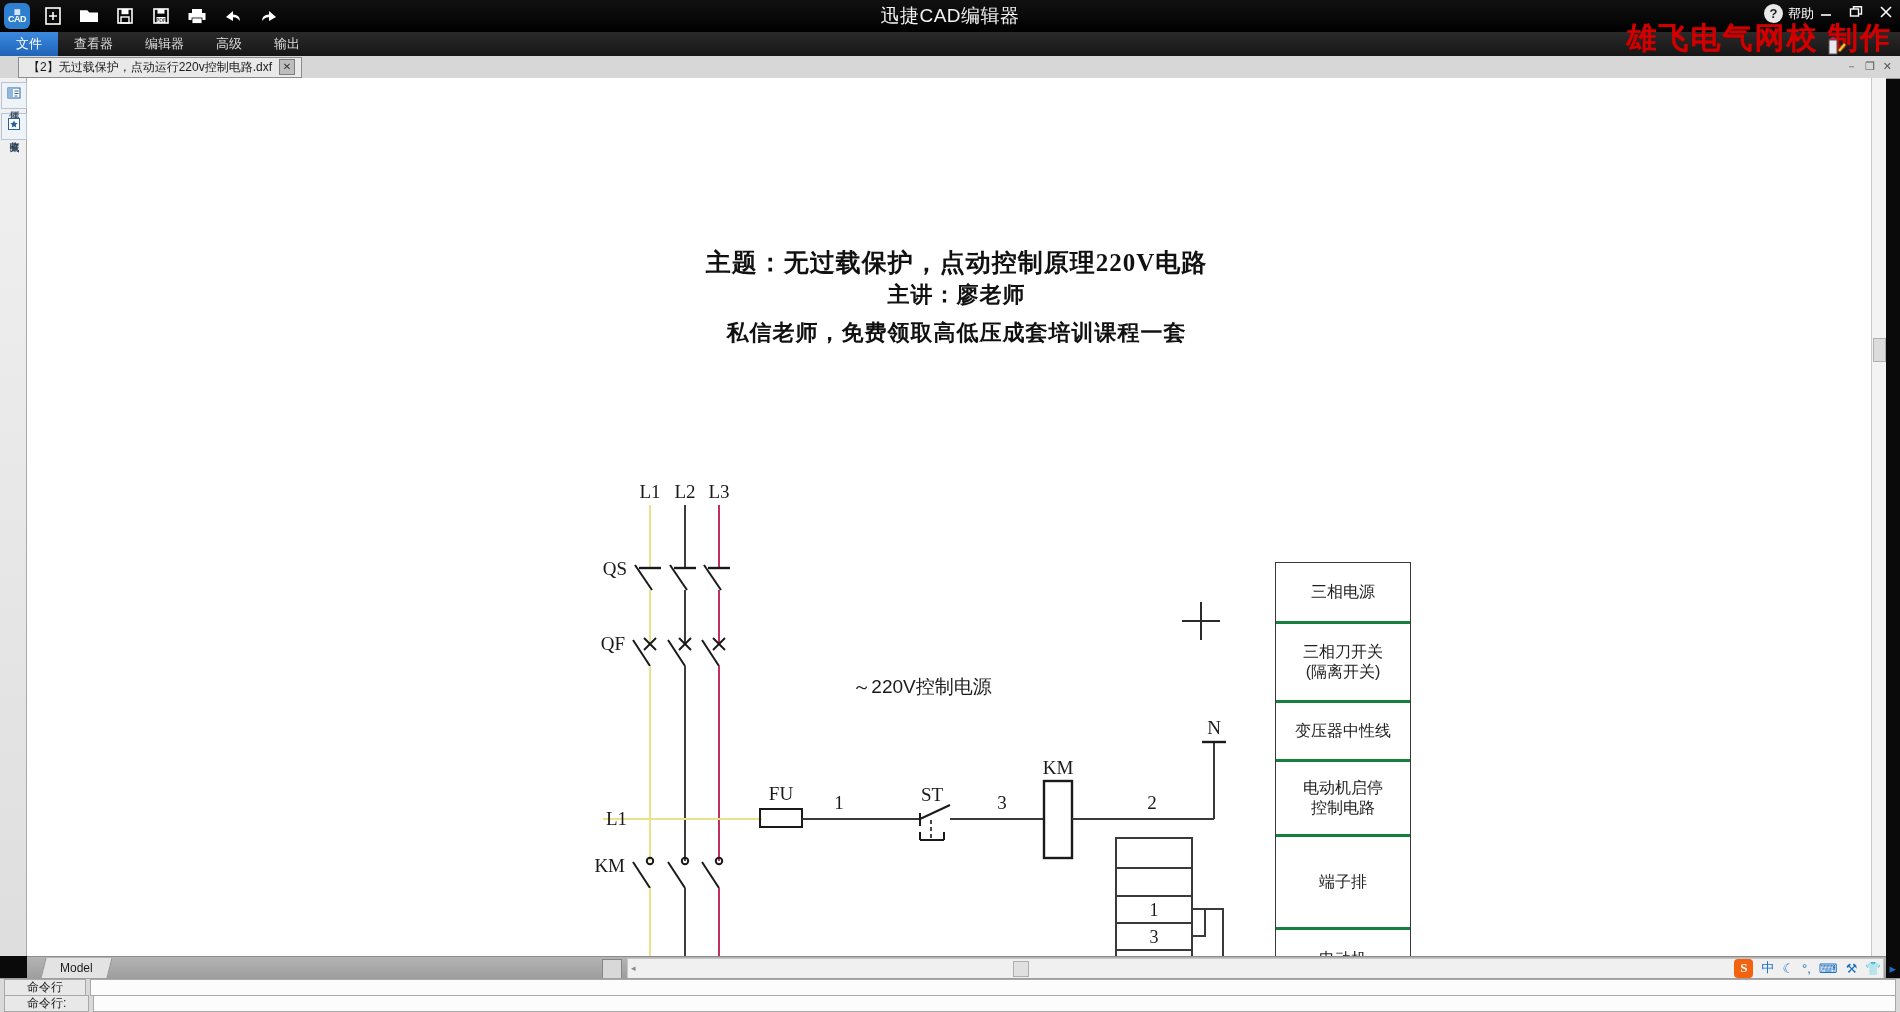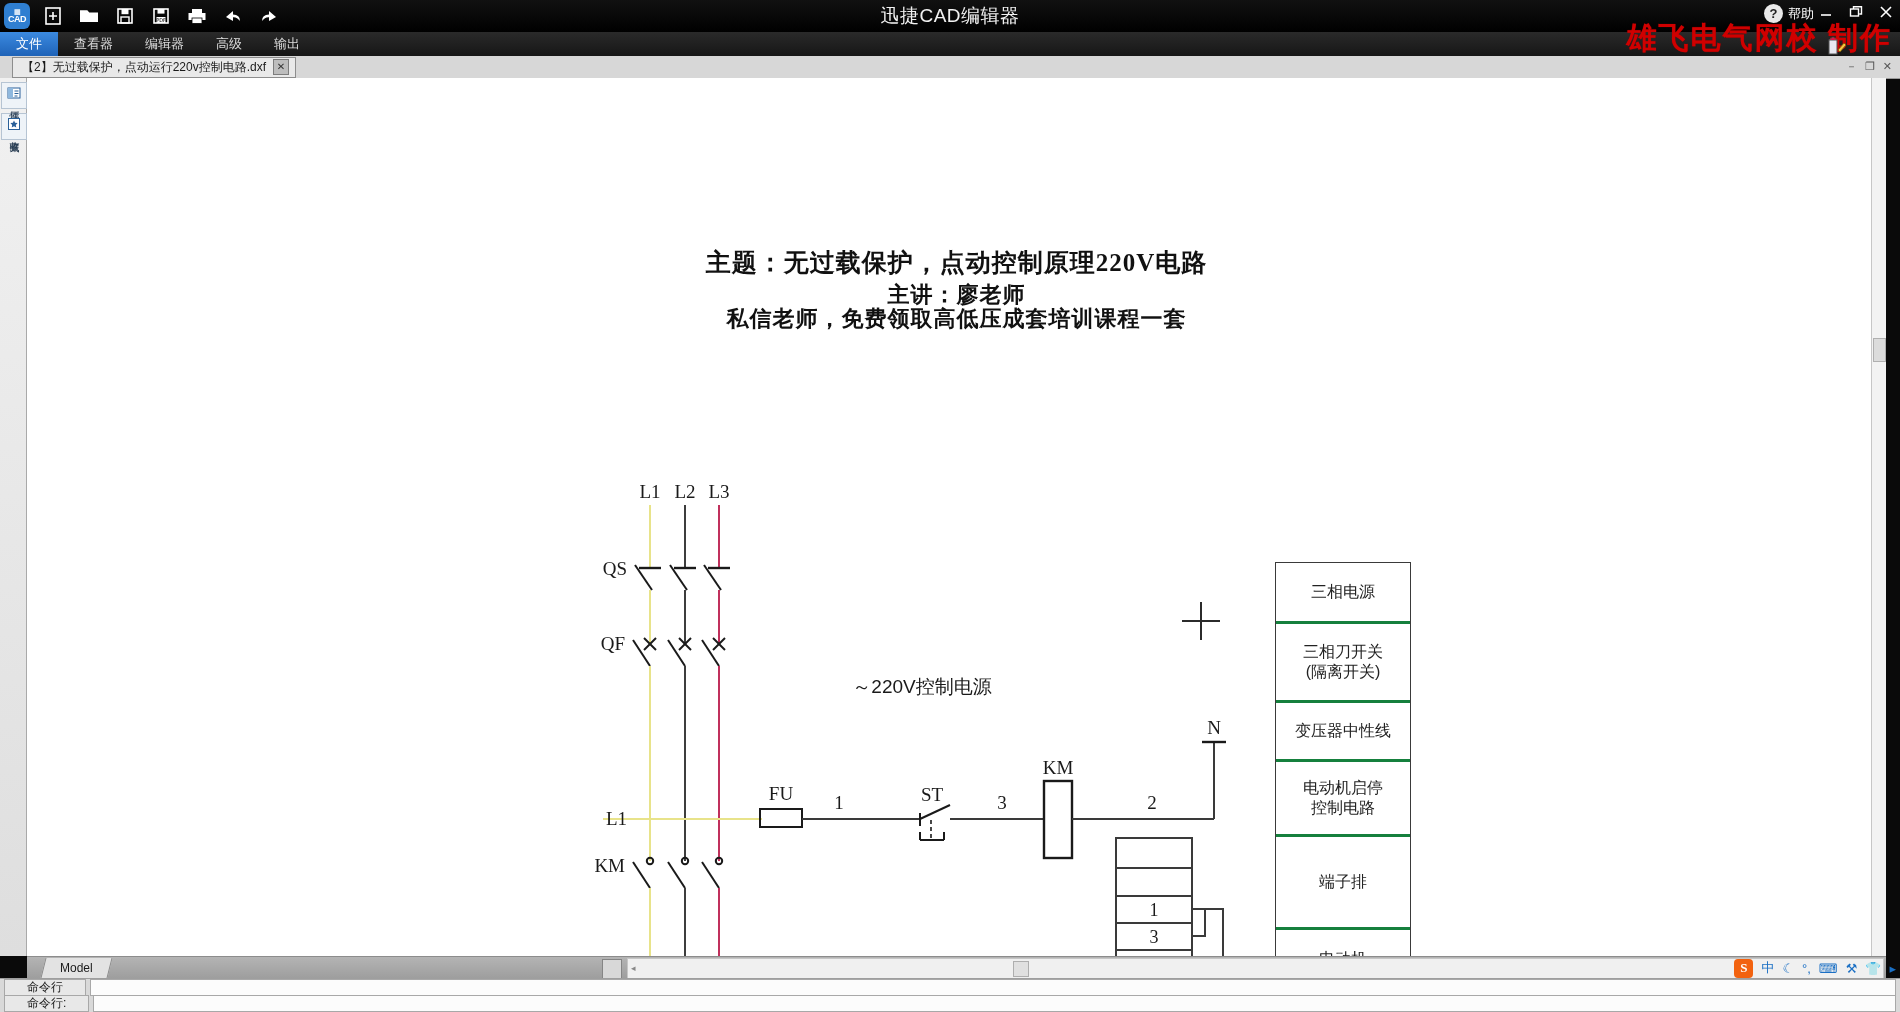--- a/index.html
+++ b/index.html
@@ -85,21 +85,21 @@
 
   
   .tabstrip {
     position: absolute; left: 0; top: 56px;
     width: 1900px; height: 22px;
     background: #d7d7d7;
     border-bottom: 1px solid #9a9a9a;
     display: flex; align-items: center;
   }
   .doctab {
-    margin-left: 12px; height: 19px;
+    margin-left: 18px; height: 19px;
     background: #e9e9e9; border: 1px solid #8d8d8d;
     display: flex; align-items: center; gap: 7px;
     padding: 0 6px 0 9px; font-size: 12px; color: #1a1a1a;
   }
   .tabclose {
     width: 14px; height: 14px; background: #bdbdbd; border: 1px solid #7d7d7d;
     display: flex; align-items: center; justify-content: center;
     font-size: 10px; color: #333; line-height: 1;
   }
   .mdi-ctrls {
@@ -370,21 +370,21 @@
   </div>
 
   <div class="canvaswrap">
 
     <div class="dwg-title" style="top:168px;">
       <div class="t-line1">主题：无过载保护，点动控制原理220V电路</div>
     </div>
     <div class="dwg-title" style="top:202px;">
       <div class="t-line2">主讲：廖老师</div>
     </div>
-    <div class="dwg-title" style="top:226px;">
+    <div class="dwg-title" style="top:240px;">
       <div class="t-line3">私信老师，免费领取高低压成套培训课程一套</div>
     </div>
 
     <svg width="1859" height="878" viewBox="0 0 1859 878" style="position:absolute;left:0;top:0;">
       <g font-family="Liberation Serif, serif" fill="#1a1a1a">
 
         <line x1="623" y1="427" x2="623" y2="490" stroke="#e8e38a" stroke-width="2"></line>
         <line x1="658" y1="427" x2="658" y2="490" stroke="#3d3d3d" stroke-width="2"></line>
         <line x1="692" y1="427" x2="692" y2="490" stroke="#c0305c" stroke-width="2"></line>
 

